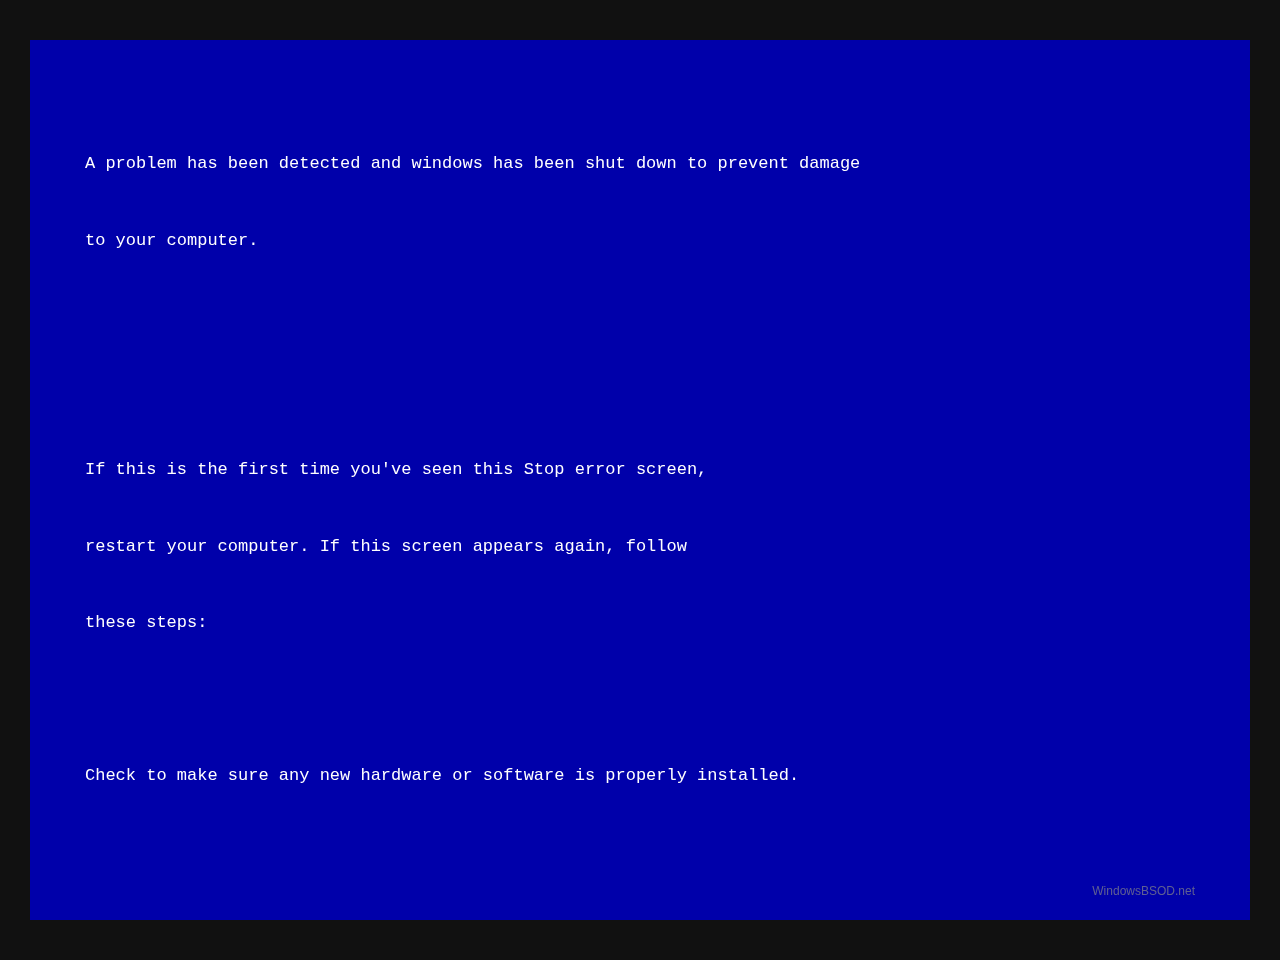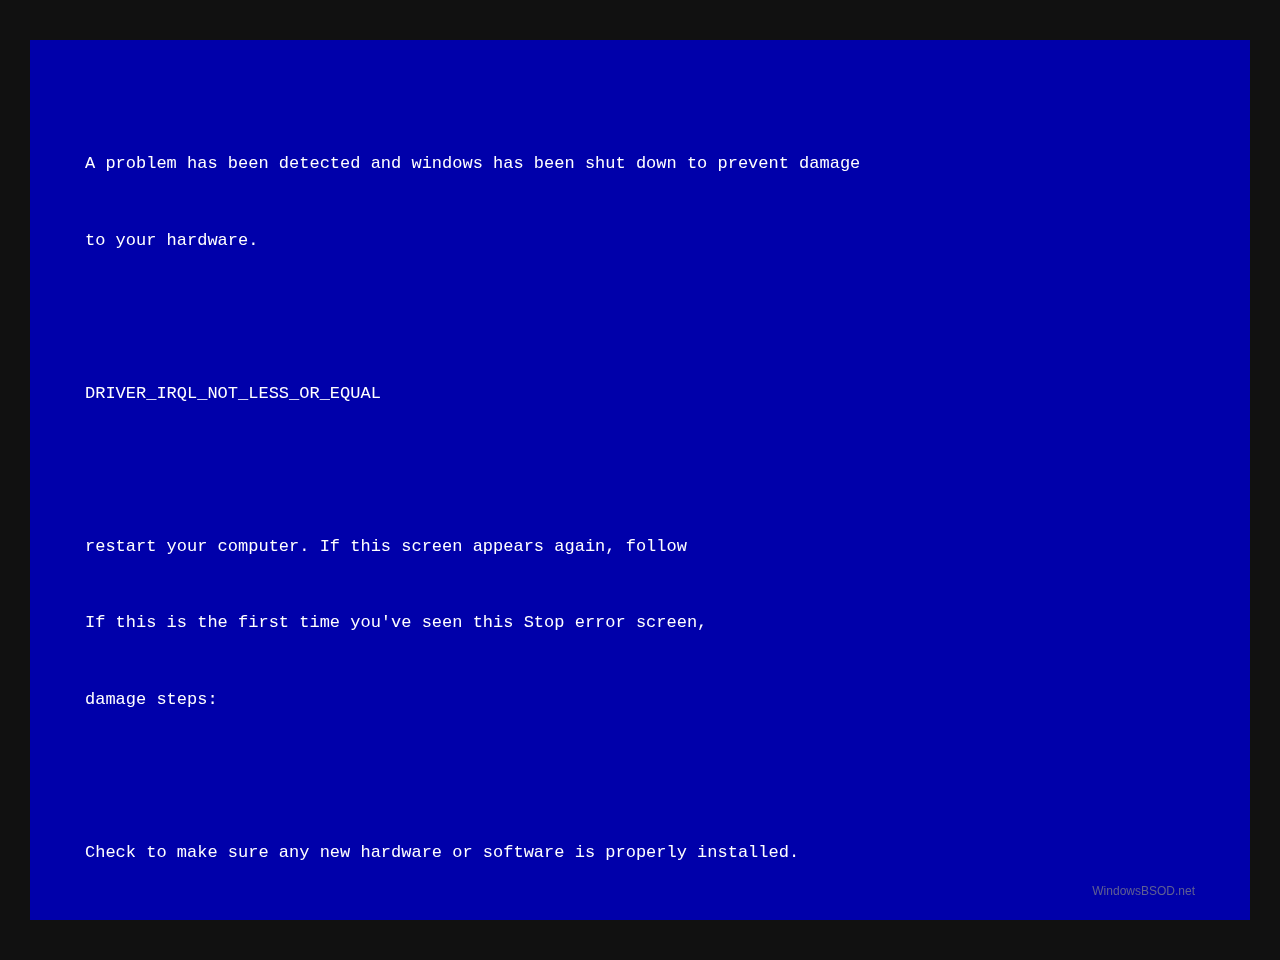--- a/index.html
+++ b/index.html
@@ -57,27 +57,26 @@
       font-size: 12px;
       opacity: 0.7;
     }
   </style>
 </head>
 <body>
 
 <div class="monitor-bezel">
   <div class="bsod-content">
     <span class="bsod-line">A problem has been detected and windows has been shut down to prevent damage</span>
-    <span class="bsod-line">to your hardware.</span>
+    <span class="bsod-line">to your computer.</span>
     <span class="spacer"></span>
-    <span class="bsod-line">DRIVER_IRQL_NOT_LESS_OR_EQUAL</span>
     <span class="spacer"></span>
+    <span class="bsod-line">If this is the first time you've seen this Stop error screen,</span>
     <span class="bsod-line">restart your computer. If this screen appears again, follow</span>
-    <span class="bsod-line">If this is the first time you've seen this Stop error screen,</span>
-    <span class="bsod-line">damage steps:</span>
+    <span class="bsod-line">these steps:</span>
     <span class="spacer"></span>
     <span class="bsod-line">Check to make sure any new hardware or software is properly installed.</span>
     
     
     
     
     
     
     
     

